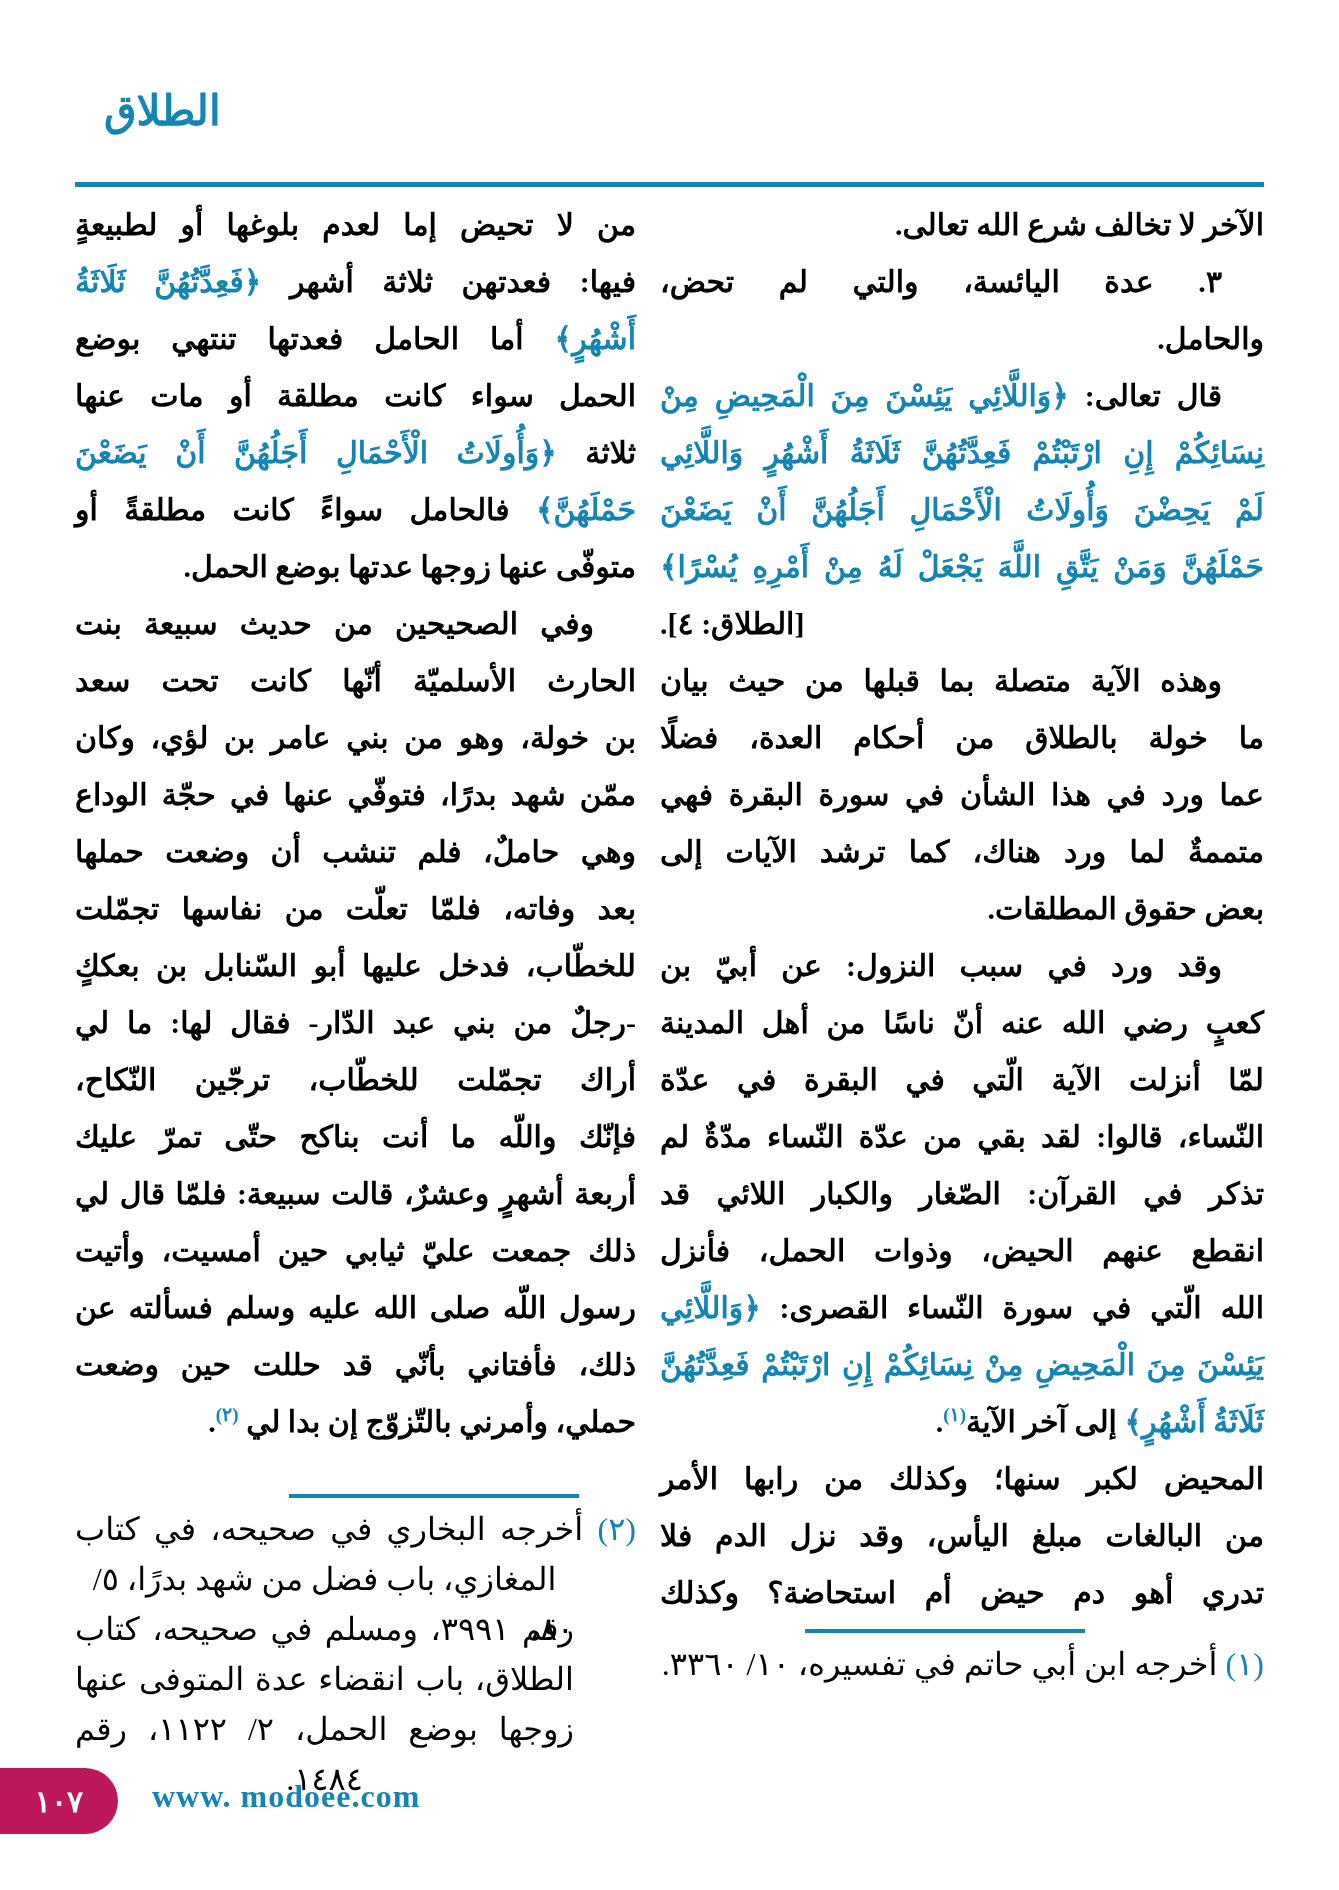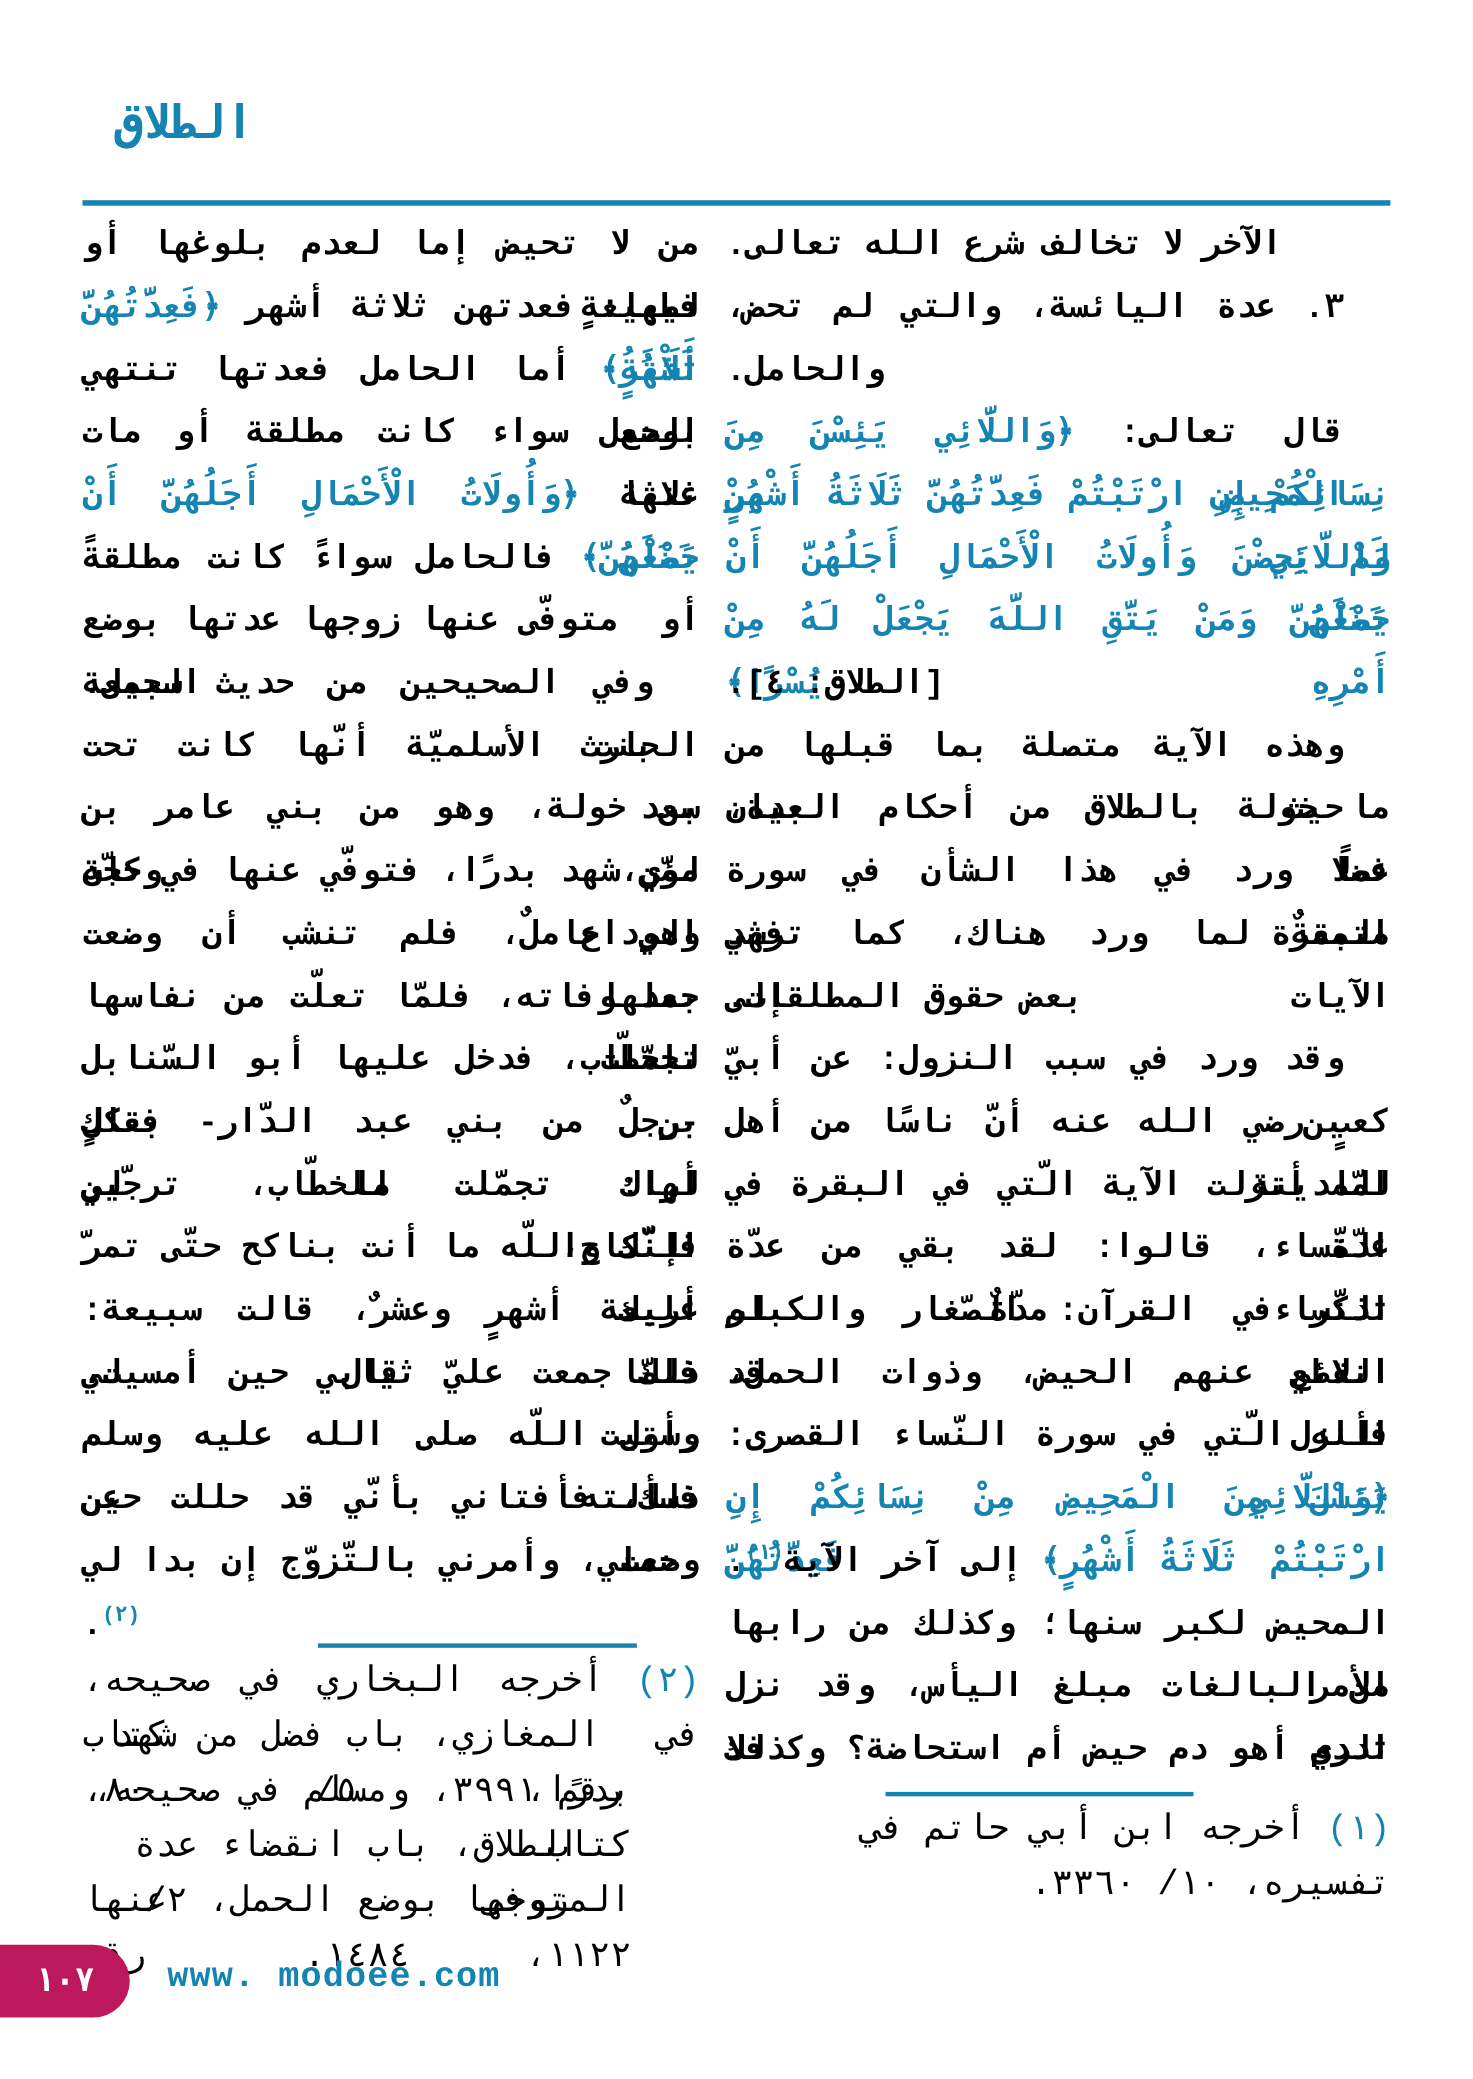--- a/index.html
+++ b/index.html
@@ -1,21 +1,21 @@
 <!DOCTYPE html>
 <html lang="ar"><head>
 <meta charset="utf-8">
 <style>
   html,body{margin:0;padding:0;background:#e8e8e8;}
   #page{
     position:relative;
     width:1339px;height:1890px;
     background:#ffffff;
     overflow:hidden;
-    font-family:Liberation Mono, monospace;
+    font-family:Liberation Serif, serif;
   }
   
   .header-title{
     position:absolute;left:104px;top:86px;
     font-size:42px;font-weight:bold;color:#1484b2;
   }
   .header-rule{
     position:absolute;left:75px;top:182px;width:1189px;height:5px;
     background:#1484b2;
   }
@@ -28,21 +28,21 @@
   #col-right{width:604px;}
   #col-left{width:561px;}
   .line{
     height:57px;line-height:57px;
     font-size:30px;font-weight:bold;color:#000;
     white-space:normal;overflow:visible;
   }
   .al-j{text-align:justify;text-align-last:justify;text-justify:inter-word;}
   .al-r{text-align:right;}
   .al-l{text-align:left;}
-  .al-c{text-align:left;}
+  .al-c{text-align:right;}
   .ind{padding-right:42px;}
   .ind2{padding-right:62px;text-align:center;}
   .seg-quran{color:#1484b2;}
   .seg-fnref{
     color:#1484b2;font-size:19px;vertical-align:super;line-height:0;
     font-weight:bold;
   }
   
   .fnsep{height:4px;background:#1484b2;}
   #col-right .fnsep{width:280px;margin:8px 179px 6px auto;}

